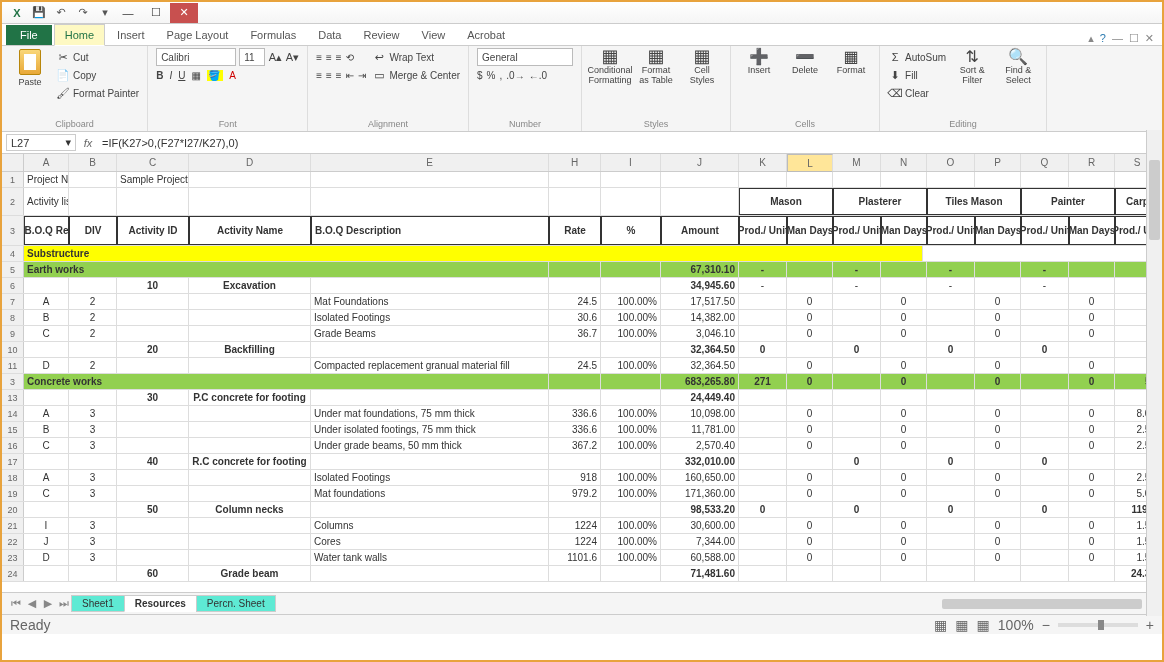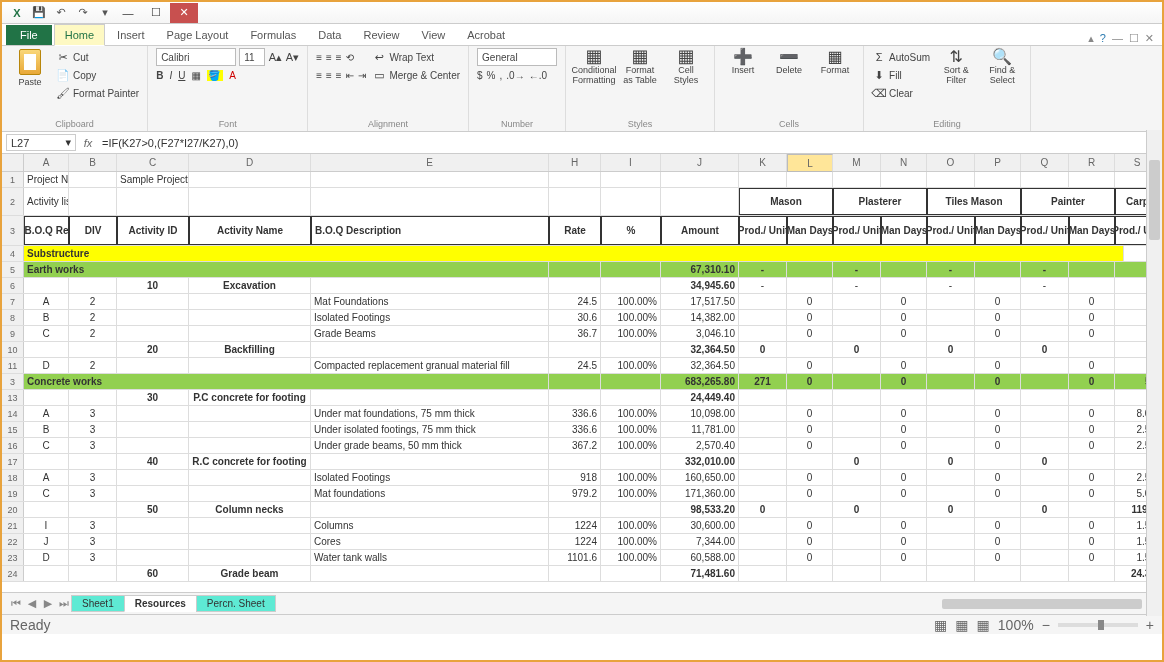--- a/index.html
+++ b/index.html
@@ -189,21 +189,21 @@
             <span>Merge &amp; Center</span>
           </div>
       </div>
     </div>
     <div class="group-label">Alignment</div>
   </div>
   <div class="group">
     <div class="group-content">
       <div class="rcol">
         <div class="ritem">
-            <span class="sel" style="width:80px">
+            <span class="sel" style="width:96px">
               <span>General</span>
             </span>
           </div>
         <div class="ritem" style="gap:4px">
             <span>$</span>
             <span>%</span>
             <span>,</span>
             <span>.0→</span>
             <span>←.0</span>
           </div>
@@ -357,21 +357,21 @@
         <div class="cell th2 wM">Prod./ Unit</div>
         <div class="cell th2 wN">Man Days</div>
         <div class="cell th2 wO">Prod./ Unit</div>
         <div class="cell th2 wP">Man Days</div>
         <div class="cell th2 wQ">Prod./ Unit</div>
         <div class="cell th2 wR">Man Days</div>
         <div class="cell th2 wS">Prod./ Unit</div>
       </div>
       <div class="gridrow ">
         <div class="rowhdr">4</div>
-        <div class="cell yellow" style="width:1100px">Substructure</div>
+        <div class="cell yellow" style="width:899px">Substructure</div>
       </div>
       <div class="gridrow ">
         <div class="rowhdr">5</div>
         <div class="cell green" style="width:525px">Earth works</div>
         <div class="cell wH green"></div>
         <div class="cell wI green"></div>
         <div class="cell wJ green num bold">67,310.10</div>
         <div class="cell wK green ctr">-</div>
         <div class="cell wL green"></div>
         <div class="cell wM green ctr">-</div>

